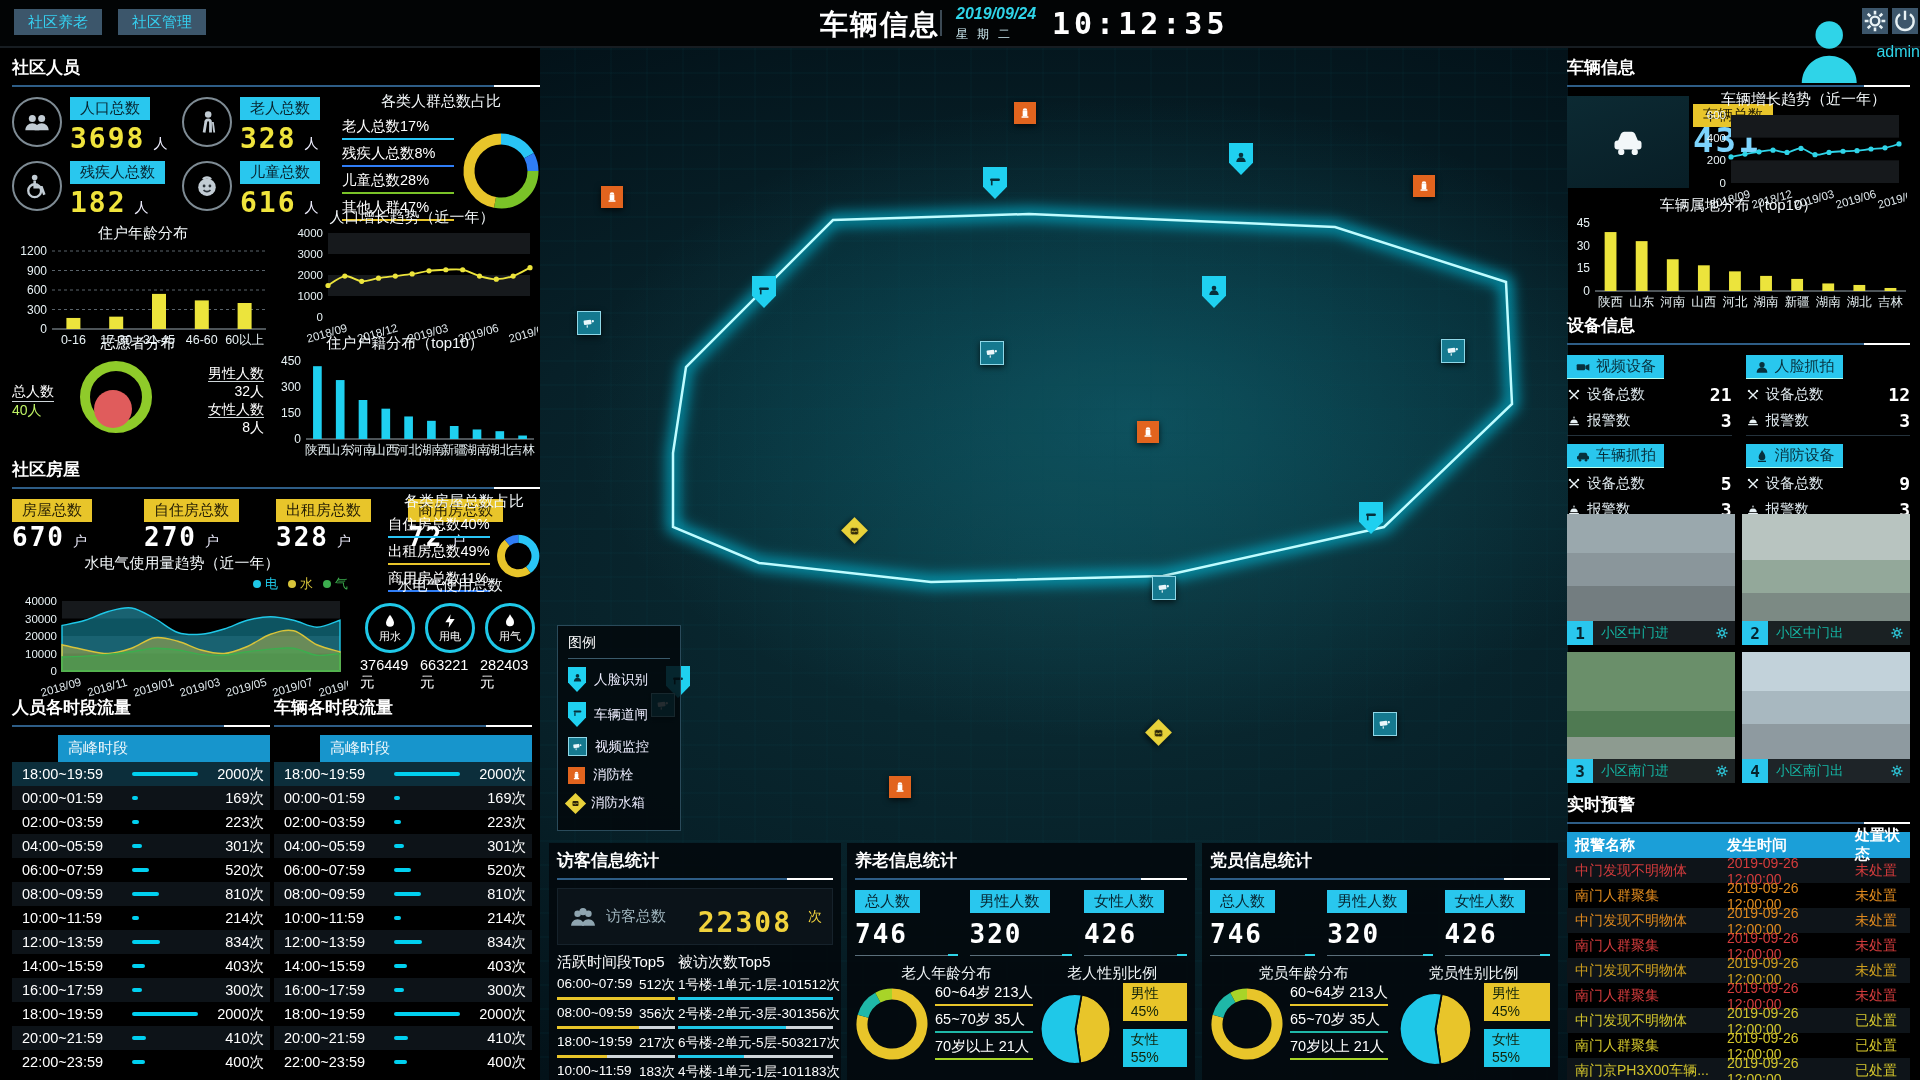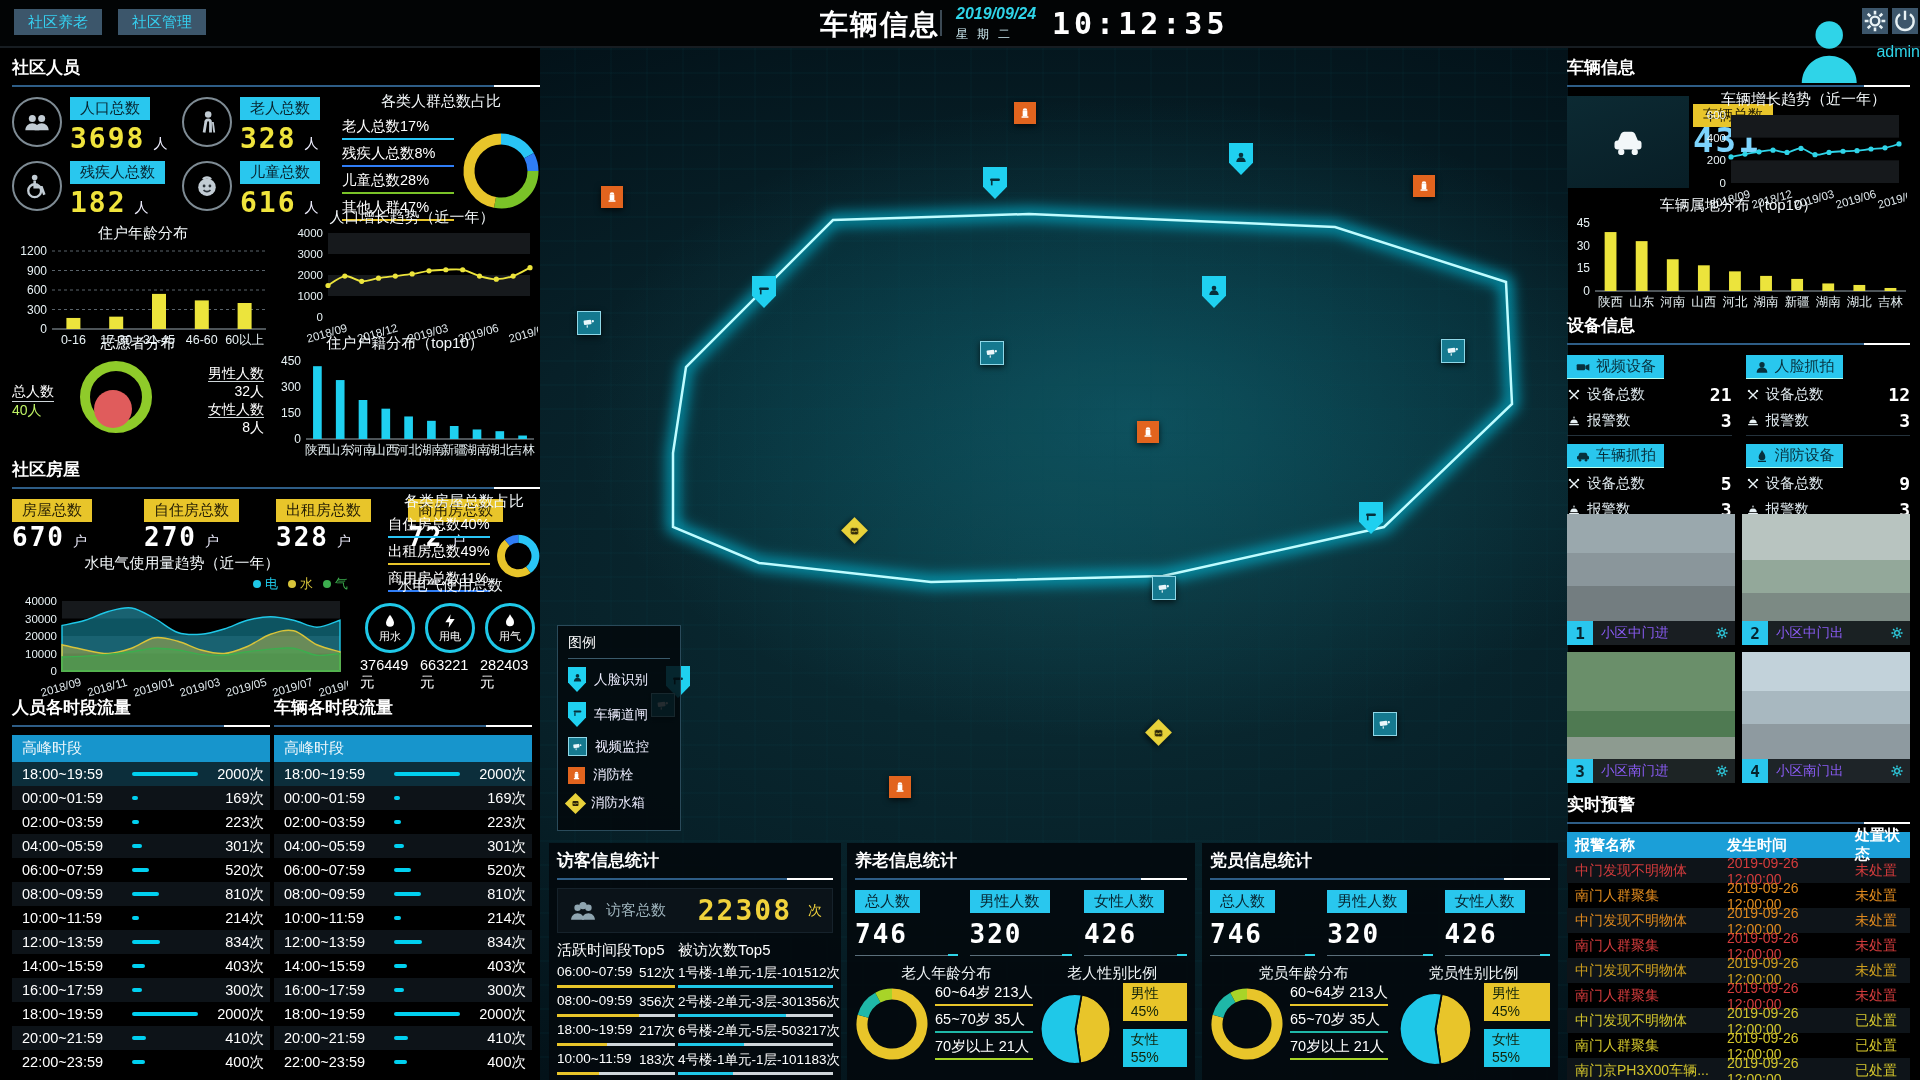--- a/index.html
+++ b/index.html
@@ -43,33 +43,33 @@
   #house-stats{display:flex;gap:12px;margin-top:10px;}
   .hstat{width:120px;}
   .hstat .digits{font-size:26px;color:#fff;}
   
   .ut-ic{width:44px;height:44px;border-radius:50%;border:3px solid #1fc8e8;display:flex;flex-direction:column;align-items:center;justify-content:center;}
   .ut-ic svg{width:17px;height:17px;}
   .ut-ic b{font-size:11px;color:#fff;font-weight:400;}
   .ut-item{display:flex;flex-direction:column;align-items:center;gap:4px;}
   .ut-item .uval{font-size:14.5px;color:#fff;}
   
-  .flow-head{background:#1795cc;color:#eef7fb;font-size:15px;padding:4px 10px;margin-top:8px;}
+  .flow-head{background:#1795cc;color:#eef7fb;font-size:15px;padding:4px 10px;margin-top:8px;margin-left:46px;}
   .frow{display:flex;align-items:center;height:24px;padding:0 6px 0 10px;font-size:14.5px;}
   .frow:nth-child(even){background:#0d1318;}
   .frow.peak{background:#0c2e3b;}
   .ftime{width:102px;color:#fff;}
   .fbar{flex:1;height:4px;border-radius:2px;margin:0 8px;position:relative;}
   .fbar i{display:block;height:4px;border-radius:2px;background:#00d0f0;}
   .fcnt{width:58px;text-align:right;color:#fff;}
   
   #vis-total{display:flex;align-items:center;background:#0b1319;border:1px solid #16222b;margin-top:8px;padding:5px 10px;gap:8px;}
   #vis-total svg{width:30px;height:26px;}
   #vis-total .lbl{color:#9fb4bd;font-size:15px;flex:1;}
-  #vis-total .digits{font-size:28px;color:#f0d23c;}
+  #vis-total .digits{font-size:28px;color:#f0d23c;margin-top:12px;}
   #vis-total .unit{color:#f0d23c;}
   .t5col{width:138px;}
   .t5title{color:#fff;font-size:15px;margin:8px 0 4px;}
   .t5row{margin-bottom:5px;}
   .t5line{display:flex;justify-content:space-between;color:#fff;font-size:13.5px;white-space:nowrap;}
   .t5track{height:3px;background:#cfd6da;margin-top:3px;}
   .t5track i{display:block;height:3px;}
   
   .trio{display:flex;justify-content:space-between;margin-top:10px;}
   .trio .tcell{width:31%;border-bottom:1px solid #5a6e7a;padding-bottom:6px;position:relative;}
@@ -93,21 +93,21 @@
   
   #cam-grid{display:grid;grid-template-columns:168px 168px;grid-auto-rows:131px;gap:7px;}
   .cam{position:relative;background:#111;cursor:pointer;}
   .cam-img{position:absolute;inset:0;}
   .scene0{background:linear-gradient(180deg,#9aa8ad 0 30%,#8a969b 30% 55%,#737d80 55% 100%);}
   .scene1{background:linear-gradient(180deg,#b8c4c0 0 35%,#93a89a 35% 60%,#7c8a84 60% 100%);}
   .scene2{background:linear-gradient(180deg,#6a8f6a 0 45%,#4f7a52 45% 65%,#8d9b90 65% 100%);}
   .scene3{background:linear-gradient(180deg,#c2d2da 0 30%,#a8b8c0 30% 55%,#8e9aa0 55% 100%);}
   .cam-bar{position:absolute;left:0;right:0;bottom:0;height:24px;background:rgba(5,10,14,.82);display:flex;align-items:center;}
   .cam-num{width:26px;height:24px;background:#29c7ee;color:#06242e;font-family:"DejaVu Sans Mono",monospace;font-weight:700;font-size:16px;display:flex;align-items:center;justify-content:center;}
-  .cam-label{color:#8b5cf6;font-size:13.5px;margin-left:8px;flex:1;}
+  .cam-label{color:#14b8a6;font-size:13.5px;margin-left:8px;flex:1;}
   .cam-gear{color:#2fd4e8;margin-right:6px;display:flex;}
   .cam-gear svg{width:14px;height:14px;}
   
   #alert-tbl{margin-top:8px;}
   .al-head{display:flex;background:#1b9fd8;color:#fff;font-size:15px;font-weight:700;height:26px;align-items:center;}
   .al-row{display:flex;height:25px;align-items:center;font-size:14px;cursor:pointer;}
   .al-row:nth-child(odd){background:#0e1419;}
   .al-c1{width:152px;padding-left:8px;white-space:nowrap;overflow:hidden;}
   .al-c2{width:128px;}
   .al-c3{width:55px;}

